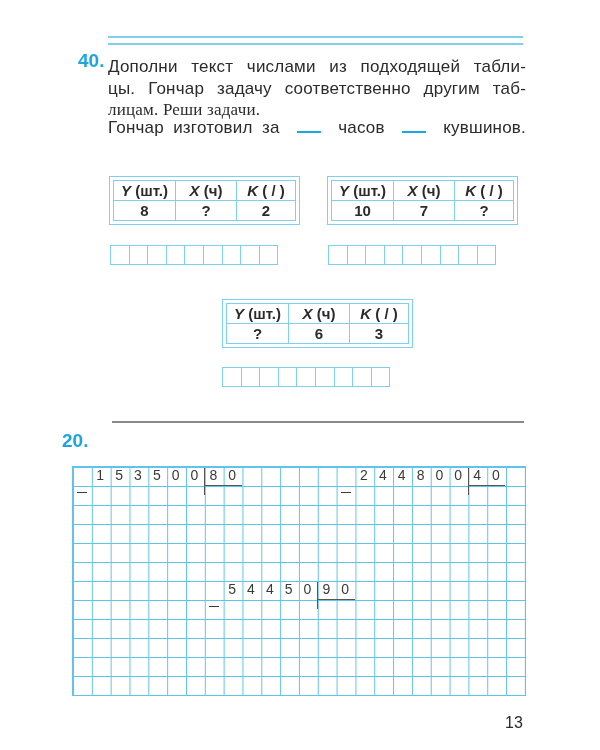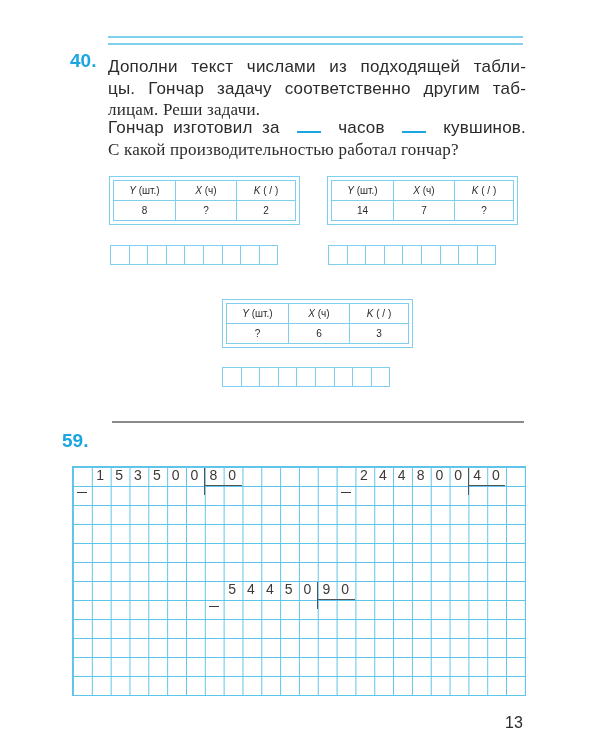--- a/index.html
+++ b/index.html
@@ -20,21 +20,21 @@
     position: absolute; left: 108px; width: 418px; font-size: 17px;
     line-height: 21.5px; text-align: justify; letter-spacing: 0.2px;
   }
   .task-text .jl { display: block; text-align: justify; text-align-last: justify; }
   .task-text .last { display: block; font-family: Liberation Serif, serif; }
   .blank { display: inline-block; width: 24px; border-bottom: 2px solid #1aa6e0; height: 14px; vertical-align: baseline; margin: 0 8px; }
   .tbl-wrap {
     position: absolute; border: 1.5px solid #7fd0ee; padding: 3px;
   }
   table.data {
-    border-collapse: collapse; font-size: 10px;
+    border-collapse: collapse; font-size: 15px; font-weight: bold;
   }
   table.data td {
     border: 1.5px solid #7fd0ee; text-align: center; height: 19px; padding: 0 4px;
     color: #2b2b2b;
   }
   table.data td.c1 { width: 53px; }
   table.data td.c2 { width: 52px; }
   table.data td.c3 { width: 50px; }
   .var { font-style: italic; }
   .answer-boxes {
@@ -66,37 +66,36 @@
   .div-h { position: absolute; height: 0; border-top: 1.5px solid #555; }
   .page-num {
     position: absolute; left: 505px; top: 714px; font-size: 16px; color: #2b2b2b;
   }
 </style>
 </head>
 <body>
 
 <div class="topline"></div>
 
-<div class="task-num" style="left:70px; top:50px;">40.</div>
+<div class="task-num" style="left:78px; top:50px;">40.</div>
 
 <div class="task-text" style="top:56px;">
   <span class="jl">Дополни текст числами из подходящей табли-</span>
   <span class="jl">цы. Гончар задачу соответственно другим таб-</span>
   <span class="last">лицам. Реши задачи.</span>
 </div>
 
 <div class="task-text" style="top:117px;">
   <span class="jl">
     <span>Гончар изготовил за</span>
     <span class="blank"></span>
     <span>часов</span>
     <span class="blank"></span>
     <span>кувшинов.</span>
   </span>
-  <span class="last">С какой производительностью работал гончар?</span>
 </div>
 
 <div class="tbl-wrap" style="left:109px; top:176px;">
   <table class="data">
     <tbody>
         <tr>
       <td class="c1"><span class="var">Y</span><span> (шт.)</span></td>
       <td class="c2"><span class="var">X</span><span> (ч)</span></td>
       <td class="c3"><span class="var">K</span><span> ( / )</span></td>
     </tr>
@@ -122,21 +121,21 @@
 
 <div class="tbl-wrap" style="left:327px; top:176px;">
   <table class="data">
     <tbody>
         <tr>
       <td class="c1"><span class="var">Y</span><span> (шт.)</span></td>
       <td class="c2"><span class="var">X</span><span> (ч)</span></td>
       <td class="c3"><span class="var">K</span><span> ( / )</span></td>
     </tr>
     <tr>
-      <td>14</td>
+      <td>10</td>
       <td>7</td>
       <td>?</td>
     </tr>
   </tbody>
     </table>
 </div>
 <div class="answer-boxes" style="left:328px; top:245px;">
   <div class="box"></div>
     <div class="box"></div>
     <div class="box"></div>
@@ -171,21 +170,21 @@
     <div class="box"></div>
     <div class="box"></div>
     <div class="box"></div>
     <div class="box"></div>
     <div class="box"></div>
     <div class="box"></div>
 </div>
 
 <div class="sep"></div>
 
-<div class="task-num" style="left:62px; top:430px;">59.</div>
+<div class="task-num" style="left:62px; top:430px;">20.</div>
 
 <div class="grid"></div>
 <div id="divisions">
     <div>
       <div class="minus" style="left: 77px; top: 492px;"></div>
       <div class="digit" style="left: 90.84px; top: 466px;">1</div>
       <div class="digit" style="left: 109.68px; top: 466px;">5</div>
       <div class="digit" style="left: 128.52px; top: 466px;">3</div>
       <div class="digit" style="left: 147.36px; top: 466px;">5</div>
       <div class="digit" style="left: 166.2px; top: 466px;">0</div>

